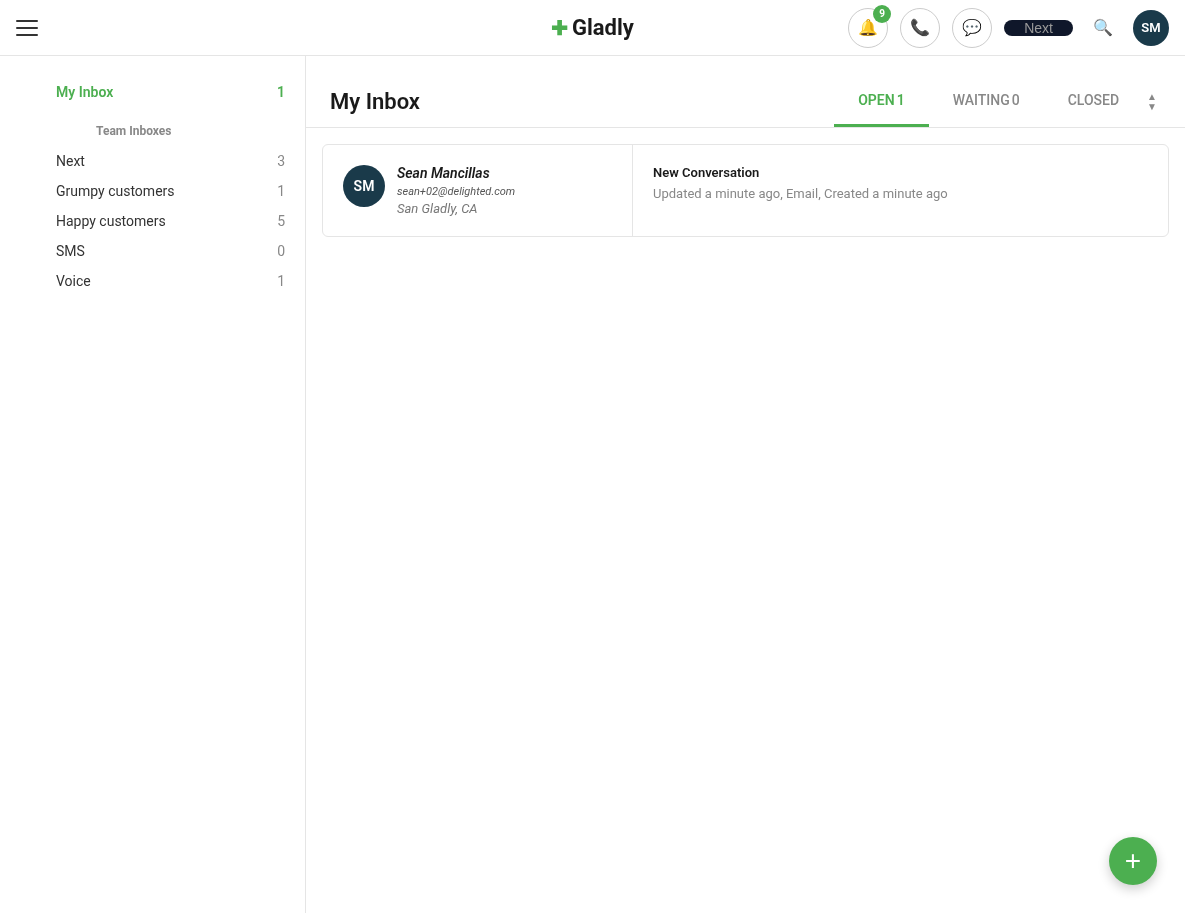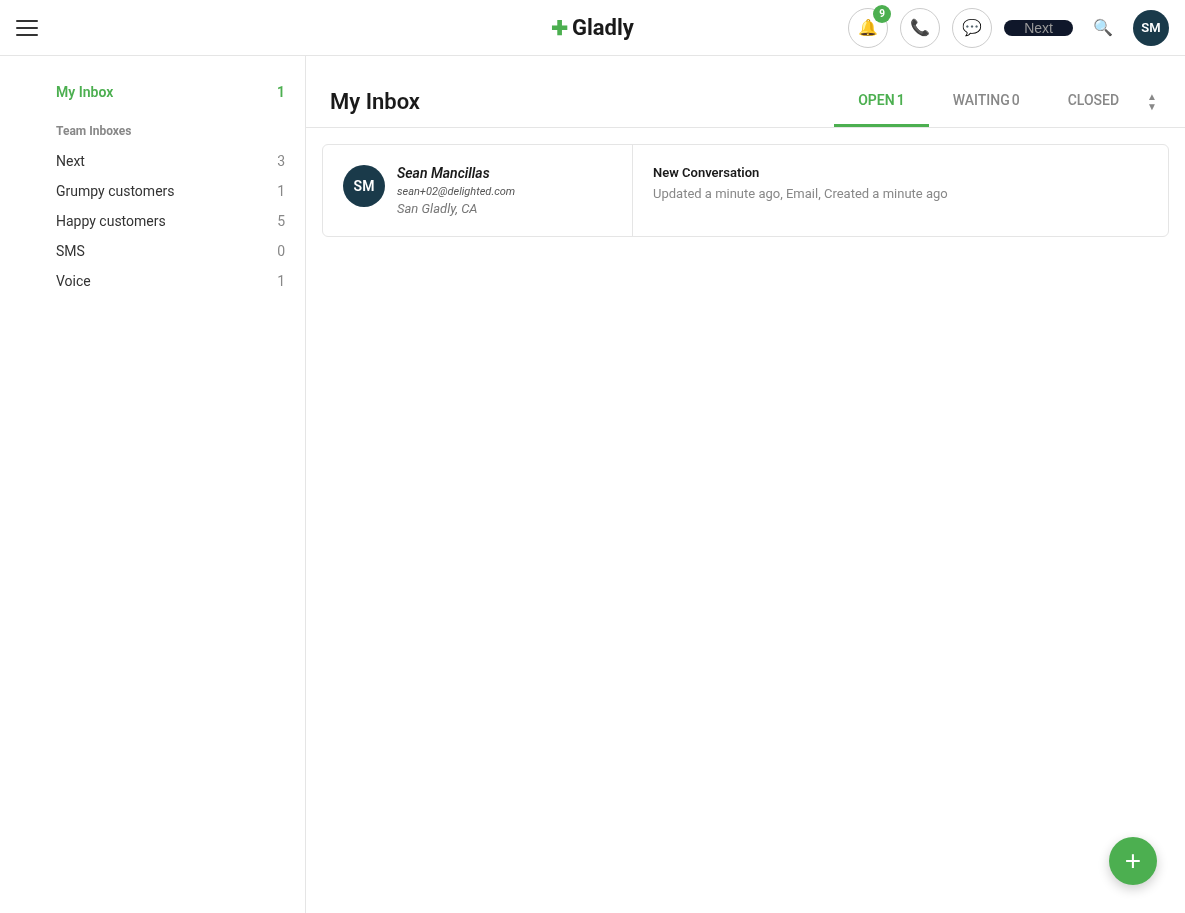--- a/index.html
+++ b/index.html
@@ -55,21 +55,21 @@
       width: 270px; min-width: 270px; border-right: 1px solid #e5e5e5;
       padding: 20px 0; overflow-y: auto;
     }
     .sidebar-my-inbox {
       display: flex; justify-content: space-between; align-items: center;
       padding: 8px 20px; cursor: pointer;
     }
     .sidebar-my-inbox-label { font-size: 14px; font-weight: 600; color: #4caf50; }
     .sidebar-my-inbox-count { font-size: 14px; font-weight: 600; color: #4caf50; }
 
-    .sidebar-section-title { font-size: 12px; font-weight: 700; color: #888; padding: 16px 20px 8px; text-transform: none; }
+    .sidebar-section-title { font-size: 12px; font-weight: 700; color: #888; padding: 16px 20px 8px; text-transform: none; margin-left: 40px; }
 
     .sidebar-item {
       display: flex; justify-content: space-between; align-items: center;
       padding: 7px 20px; cursor: pointer;
     }
     .sidebar-item-label { font-size: 14px; color: #333; }
     .sidebar-item-count { font-size: 14px; color: #888; }
 
     
     .main { flex: 1; display: flex; flex-direction: column; overflow: hidden; }

